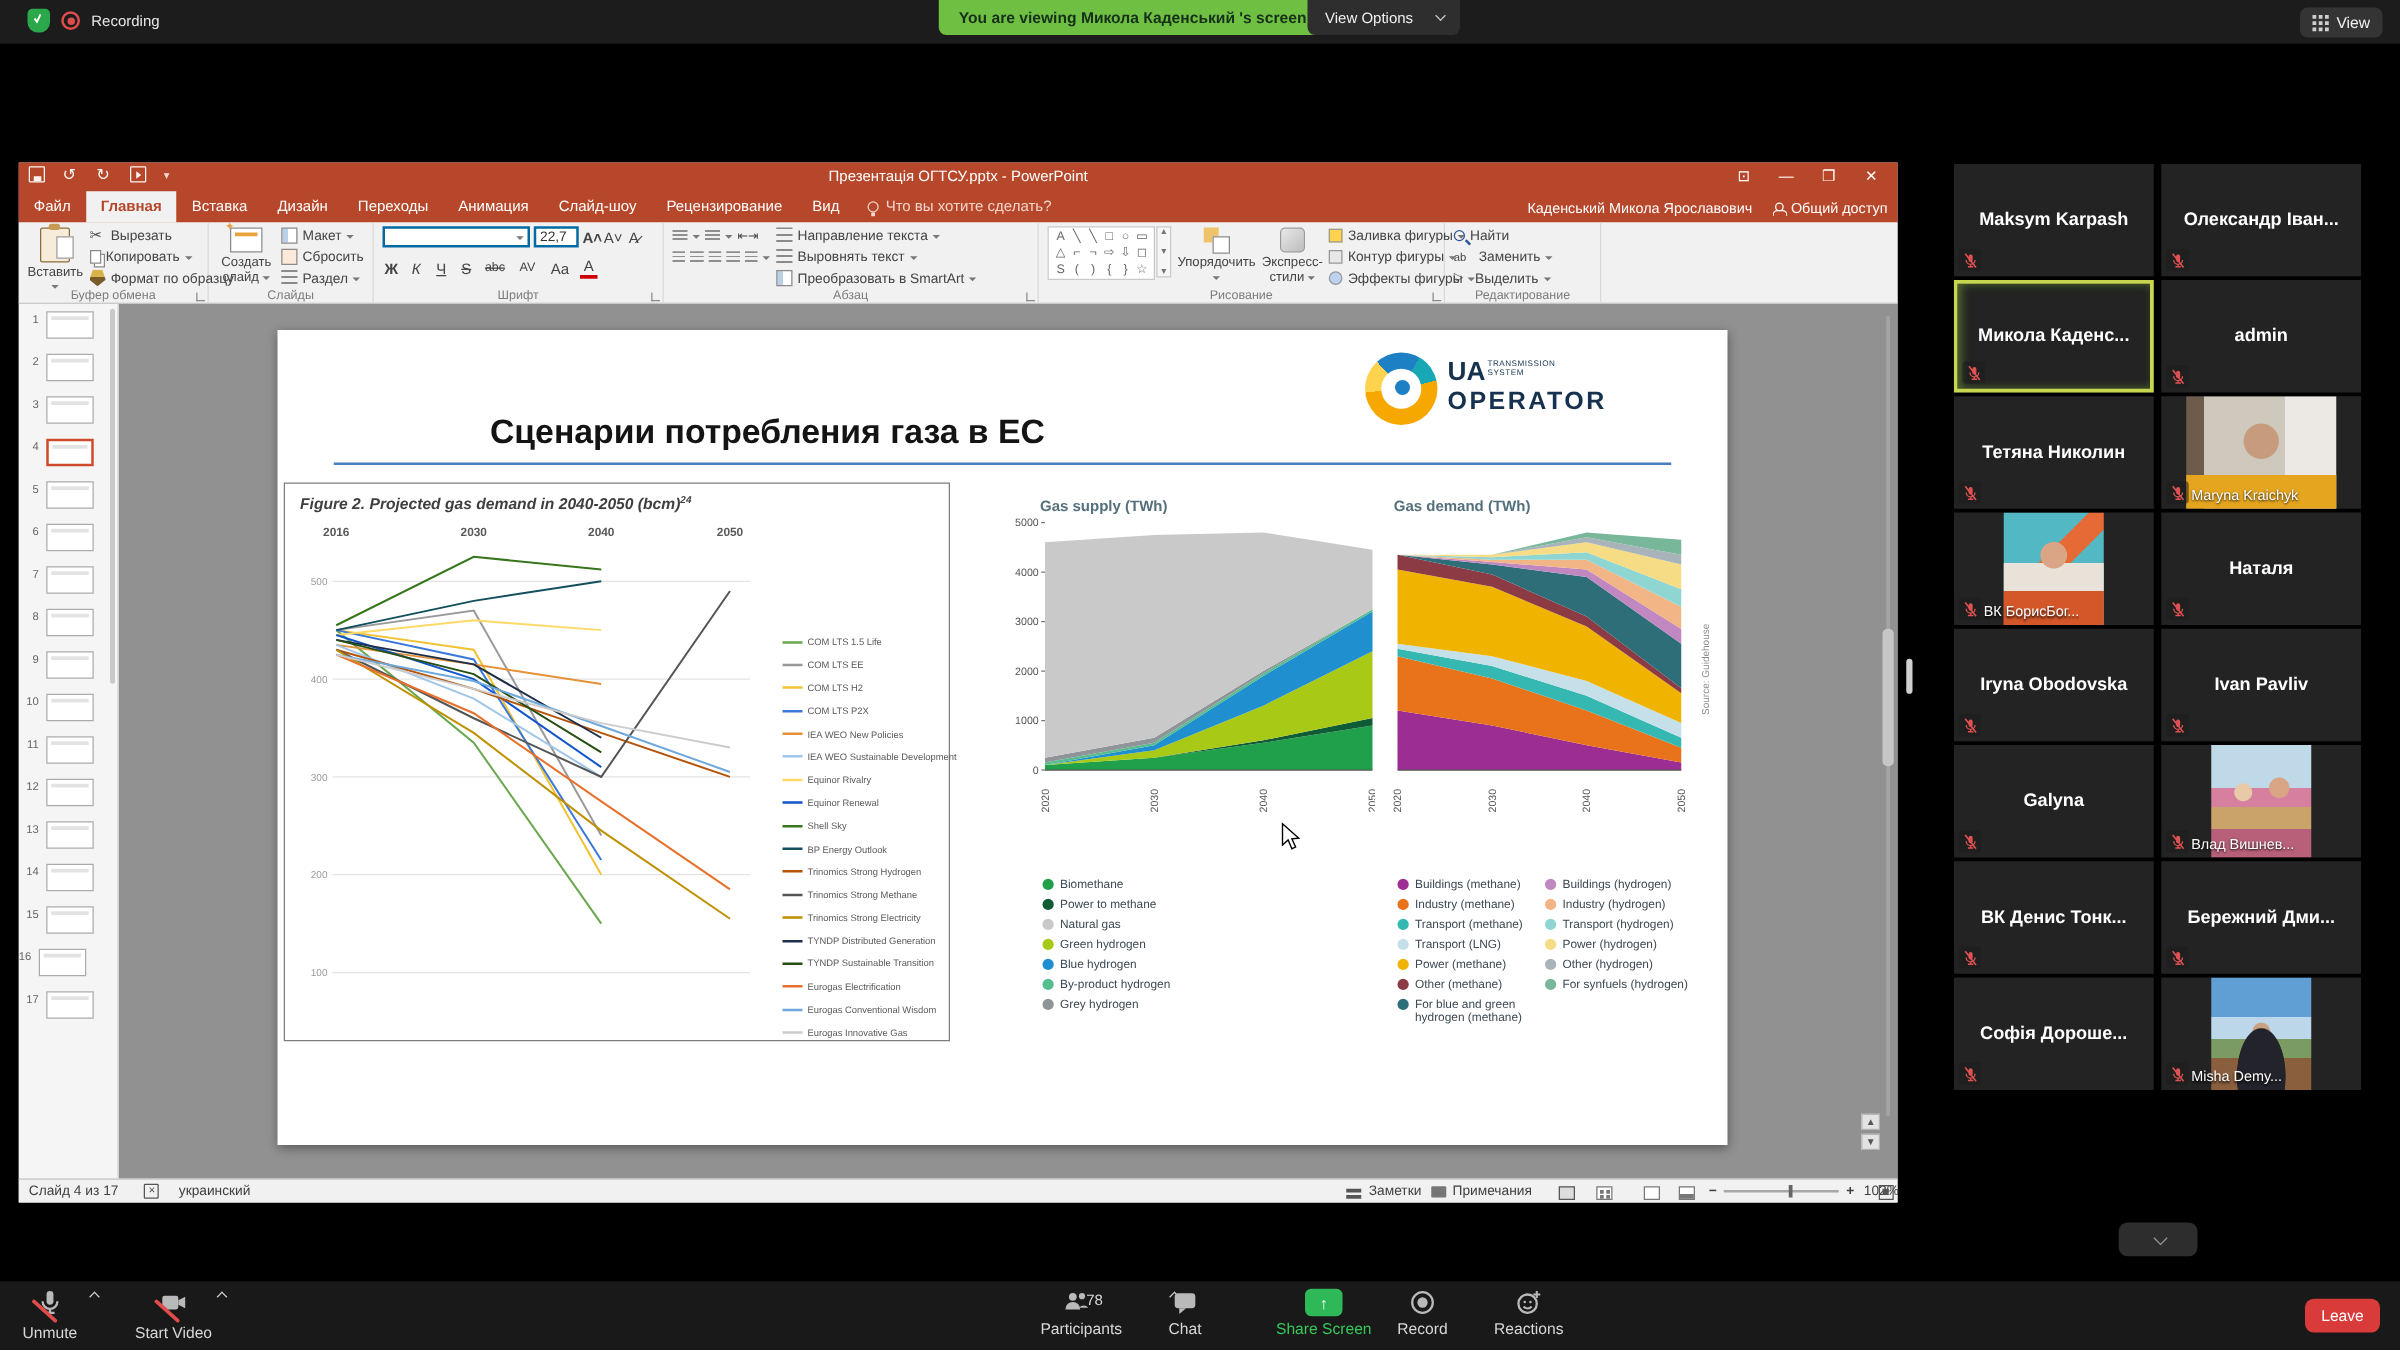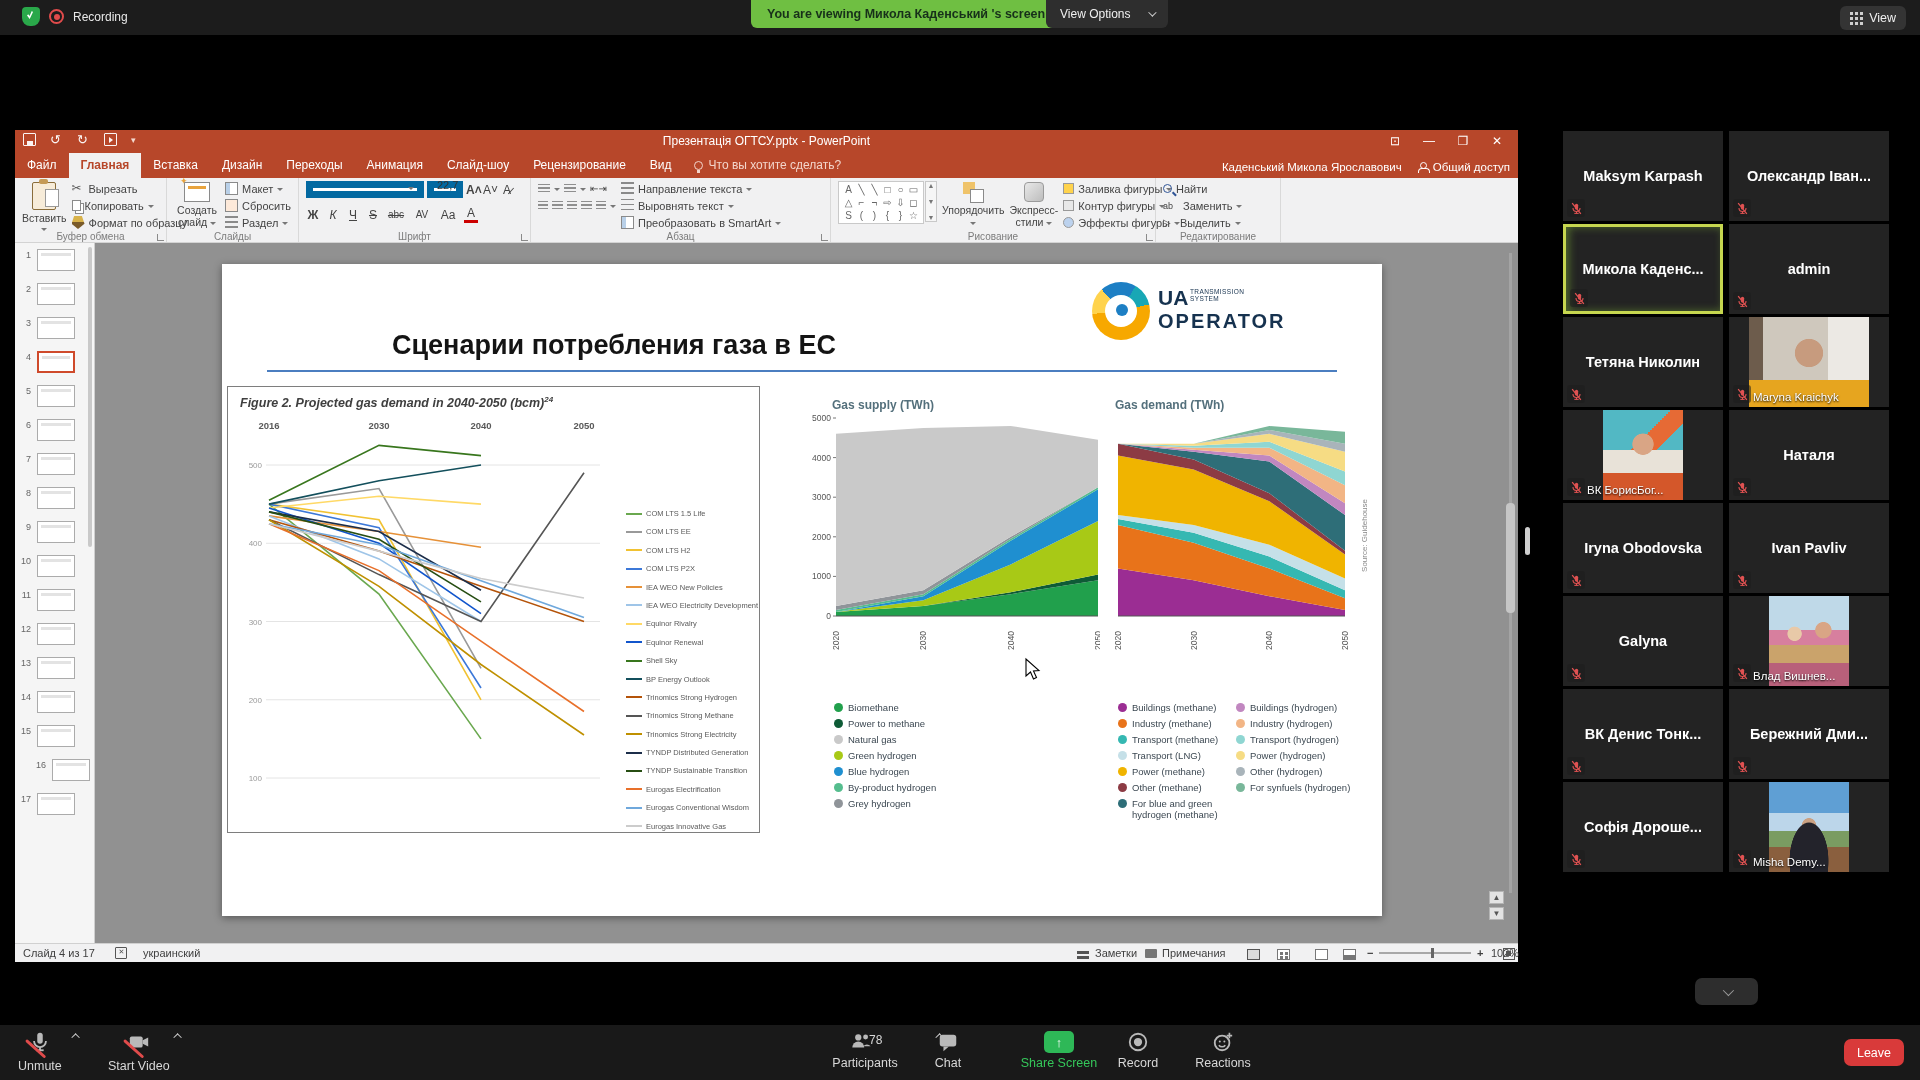--- a/index.html
+++ b/index.html
@@ -61,21 +61,21 @@
   .i-clipbig::after{content:"";position:absolute;right:-4px;top:6px;width:12px;height:16px;background:#fff;border:1px solid #9a9a9a}
   .i-scis::after{content:"✂";font-size:12px;color:#555;line-height:13px}
   .i-copy{border:1px solid #8a8a8a;width:9px;height:11px;background:#fff;box-shadow:3px 3px 0 -1px #fff,3px 3px 0 0 #8a8a8a}
   .i-paint{background:linear-gradient(180deg,#d8b24a 0 45%,#7a5b2a 45% 100%);clip-path:polygon(20% 0,80% 0,100% 60%,50% 100%,0 60%)}
   .i-slidebig{width:26px;height:20px;border:1.5px solid #8a8a8a;background:#fff;position:relative}
   .i-slidebig::before{content:"";position:absolute;left:3px;top:3px;right:3px;height:3px;background:#e8a33d}
   .i-slidebig::after{content:"✦";position:absolute;left:-5px;top:-7px;color:#e8a33d;font-size:9px}
   .i-layout{border:1.2px solid #8a8a8a;background:linear-gradient(90deg,#b9d0e8 0 40%,#fff 40%)}
   .i-reset{border:1.2px solid #8a8a8a;background:#fde9d9}
   .i-sect{background:repeating-linear-gradient(#8a8a8a 0 1.5px,transparent 1.5px 5px)}
-  .fbox{border:7px solid #0369a1;background:#fff;height:17px;font-size:11px;color:#333;display:flex;align-items:flex-end;padding:0 3px}
+  .fbox{border:2px solid #0369a1;background:#fff;height:17px;font-size:11px;color:#333;display:flex;align-items:center;padding:0 3px}
   .bars{width:12px;height:10px;background:repeating-linear-gradient(#8f8f8f 0 1.4px,transparent 1.4px 3.4px)}
   .fmt{font-size:12px;color:#444;width:14px;text-align:center}
   .shapegal{border:1px solid #c9c9c9;background:#fff;padding:1px 3px;display:grid;grid-template-columns:repeat(6,13px);grid-auto-rows:13px;font-size:10px;color:#666;text-align:center;line-height:13px}
   .galscroll{display:flex;flex-direction:column;justify-content:space-between;border:1px solid #c9c9c9;background:#f6f6f6;width:12px;height:41px;font-size:7px;color:#777;text-align:center}
   .i-arrange{width:20px;height:20px;position:relative}
   .i-arrange::before{content:"";position:absolute;left:0;top:0;width:12px;height:12px;background:#efc36a}
   .i-arrange::after{content:"";position:absolute;left:7px;top:7px;width:12px;height:12px;background:#fff;border:1px solid #8a8a8a}
   .i-quick{width:20px;height:20px;border-radius:4px;background:linear-gradient(135deg,#e8e8e8,#bdbdbd);border:1px solid #9a9a9a}
   .csq{width:11px;height:11px;border:1px solid #999;flex:none}
   .i-find{border:1.6px solid #2f5496;border-radius:50%;width:9px;height:9px}
@@ -503,21 +503,21 @@
           <span class="th-box"></span>
         </div>
         <div class="th-row" style="left: 6px; top: 448px;">
           <span class="th-num">14</span>
           <span class="th-box"></span>
         </div>
         <div class="th-row" style="left: 6px; top: 482px;">
           <span class="th-num">15</span>
           <span class="th-box"></span>
         </div>
-        <div class="th-row" style="left: 21px; top: 516px;">
+        <div class="th-row" style="left: 0; top: 516px;">
           <span class="th-num">16</span>
           <span class="th-box"></span>
         </div>
         <div class="th-row" style="left: 6px; top: 550px;">
           <span class="th-num">17</span>
           <span class="th-box"></span>
         </div>
       </div>
 
     <div id="slide">
@@ -583,21 +583,21 @@
             <div class="lgi">
               <span class="sw" style="background: rgb(60, 120, 216);"></span>
               <span class="lt">COM LTS P2X</span>
             </div>
             <div class="lgi">
               <span class="sw" style="background: rgb(230, 145, 56);"></span>
               <span class="lt">IEA WEO New Policies</span>
             </div>
             <div class="lgi">
               <span class="sw" style="background: rgb(159, 197, 232);"></span>
-              <span class="lt">IEA WEO Electricity Development</span>
+              <span class="lt">IEA WEO Sustainable Development</span>
             </div>
             <div class="lgi">
               <span class="sw" style="background: rgb(255, 217, 102);"></span>
               <span class="lt">Equinor Rivalry</span>
             </div>
             <div class="lgi">
               <span class="sw" style="background: rgb(17, 85, 204);"></span>
               <span class="lt">Equinor Renewal</span>
             </div>
             <div class="lgi">

